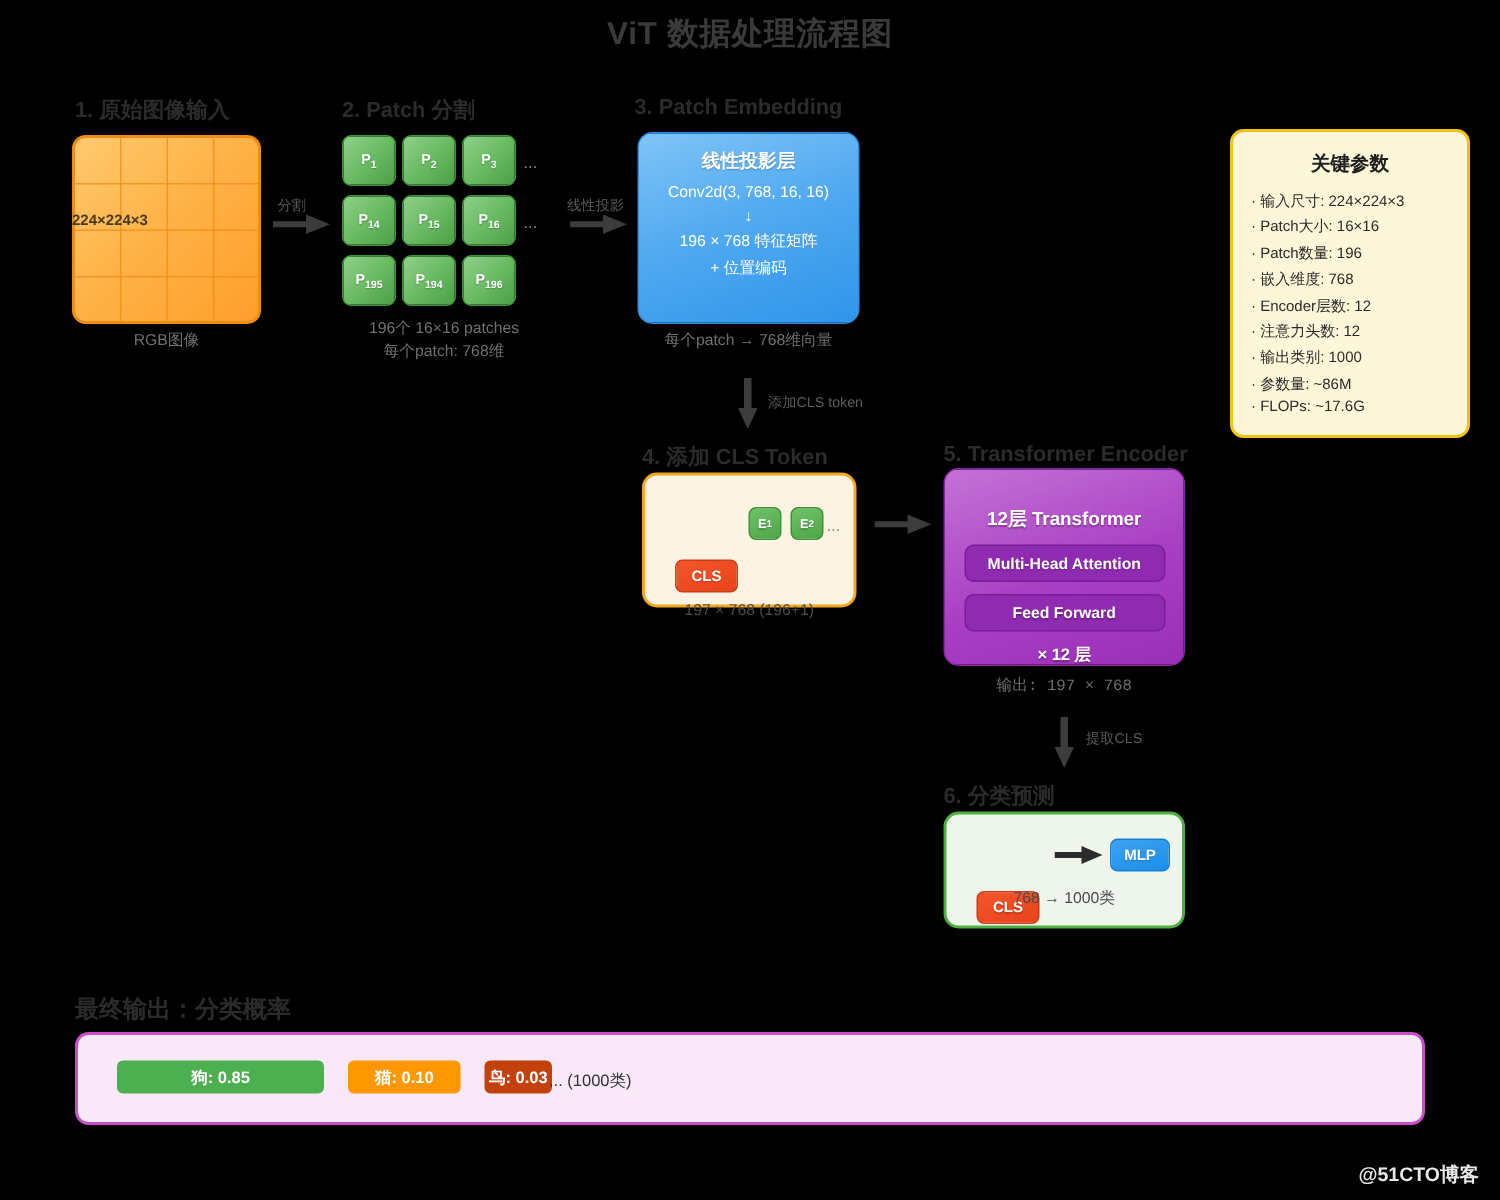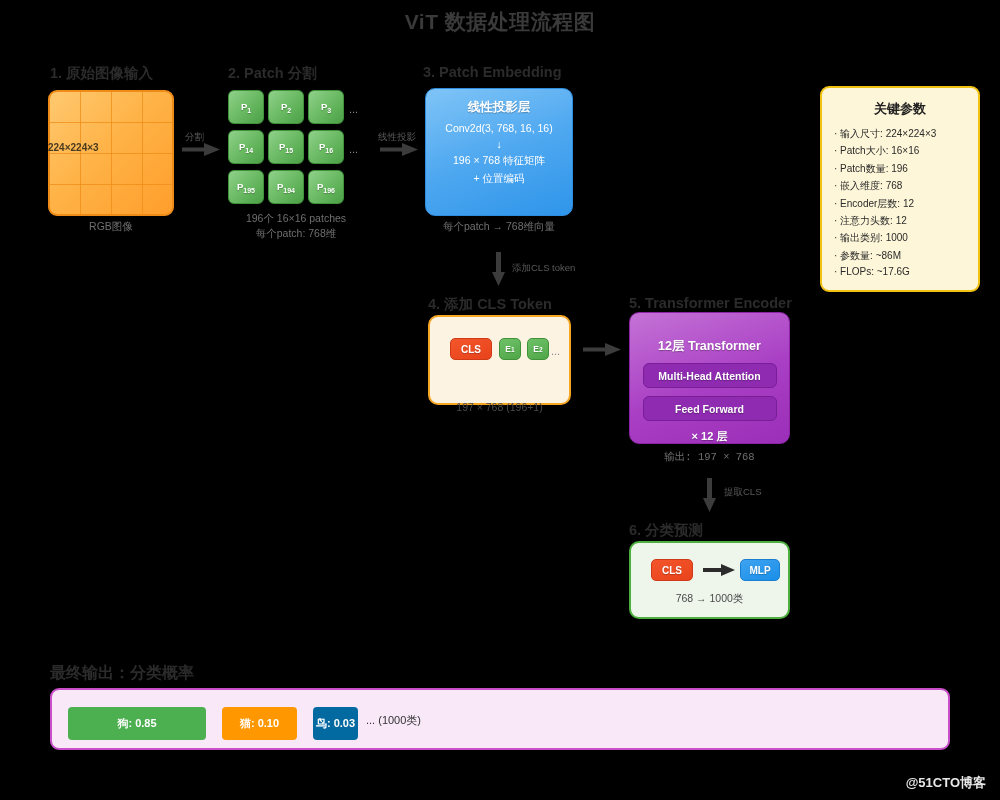--- a/index.html
+++ b/index.html
@@ -44,21 +44,21 @@
   .keyp h4{margin:2px 0 9px;text-align:center;font-size:13px;color:#1f1f1f;}
   .keyp li{list-style:none;font-size:10px;color:#2a2a2a;margin:3.4px 0;white-space:nowrap;}
   .keyp li:before{content:"· ";}
   .keyp ul{margin:0;padding:0 0 0 3px;}
 
   
   .clsbox{position:absolute;left:428px;top:315px;width:143px;height:90px;border-radius:10px;
     background:#fdf3e3;border:2px solid #f5a623;box-sizing:border-box;}
   .chip{position:absolute;border-radius:5px;display:flex;align-items:center;justify-content:center;
     color:#fff;font-weight:bold;box-sizing:border-box;text-shadow:0 1px 1px rgba(0,0,0,.22);}
-  .chip-cls{background:linear-gradient(160deg,#f4562b,#e8431c);border:1px solid #cf3a17;font-size:10px;}
+  .chip-cls{background:linear-gradient(160deg,#f4562b,#e8431c);border:1px solid #cf3a17;font-size:10px;margin-top:35px;}
   .chip-e{background:linear-gradient(160deg,#6fc168,#4ea647);border:1px solid #3f9239;font-size:8.5px;}
   .chip-e sub{font-size:6.5px;}
   .chip-mlp{background:linear-gradient(160deg,#3ea2f0,#1a8fe8);border:1px solid #1a7fd0;font-size:10px;}
   .inbox-cap{position:absolute;font-size:10.5px;color:#4a4a4a;text-align:center;white-space:nowrap;}
 
   
   .trans{position:absolute;left:629px;top:312px;width:161px;height:132px;border-radius:10px;
     background:linear-gradient(160deg,#c472d6 0%,#a93fc4 55%,#9b2fb8 100%);border:1px solid #8c23a6;
     box-sizing:border-box;text-align:center;padding-top:25px;color:#fff;}
   .trans .t{font-size:12.5px;font-weight:bold;text-shadow:0 1px 1px rgba(0,0,0,.3);}
@@ -68,22 +68,22 @@
   .trans .x12{margin-top:8px;font-size:11px;font-weight:bold;text-shadow:0 1px 1px rgba(0,0,0,.3);}
 
   
   .clsf{position:absolute;left:629px;top:541px;width:161px;height:78px;border-radius:10px;
     background:#eef6ec;border:2px solid #4caf3f;box-sizing:border-box;}
 
   
   .fin-head{position:absolute;left:50px;top:663px;font-size:16px;font-weight:bold;color:#2b2b2b;}
   .finbox{position:absolute;left:50px;top:688px;width:900px;height:62px;border-radius:9px;
     background:#f8e8f8;border:2px solid #c94ec9;box-sizing:border-box;}
-  .bar{position:absolute;height:33px;border-radius:4px;display:flex;align-items:center;justify-content:center;
-    color:#fff;font-size:11px;font-weight:bold;box-sizing:border-box;}
+  .bar{position:absolute;height:22px;border-radius:4px;display:flex;align-items:center;justify-content:center;
+    color:#fff;font-size:11px;font-weight:bold;box-sizing:border-box;margin-left:10px;}
   .bar-more{position:absolute;font-size:11px;color:#333;}
 
   .wm{position:absolute;right:14px;bottom:8px;font-size:13px;font-weight:bold;color:#e8e8e8;}
 </style>
 </head>
 <body>
 
 <div id="canvas">
 
   <div class="title">ViT 数据处理流程图</div>
@@ -208,17 +208,17 @@
   <svg style="position:absolute;left:703px;top:564px;width:32px;height:12px;" viewBox="0 0 32 12">
     <path d="M0 4 H18 V0 L32 6 L18 12 V8 H0 Z" fill="#2b2b2b"></path>
   </svg>
   <div class="chip chip-mlp" style="left:740px;top:559px;width:40px;height:22px;">MLP</div>
   <div class="inbox-cap" style="left:629px;top:592px;width:161px;">768 → 1000类</div>
 
   <div class="fin-head">最终输出：分类概率</div>
   <div class="finbox"></div>
   <div class="bar" style="left:68px;top:707px;width:138px;background:#4caf50;">狗: 0.85</div>
   <div class="bar" style="left:222px;top:707px;width:75px;background:#ff9800;">猫: 0.10</div>
-  <div class="bar" style="left:313px;top:707px;width:45px;background:#0369a1;">鸟: 0.03</div>
+  <div class="bar" style="left:313px;top:707px;width:45px;background:#c2410c;">鸟: 0.03</div>
   <div class="bar-more" style="left:366px;top:713px;">... (1000类)</div>
 
   <div class="wm">@51CTO博客</div>
 </div>
 
 </body></html>

